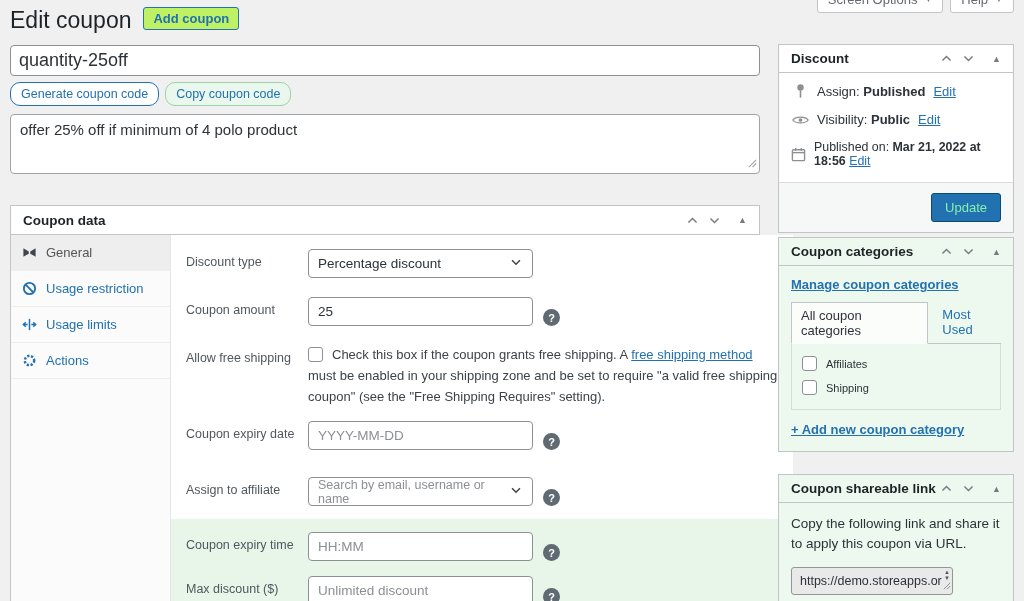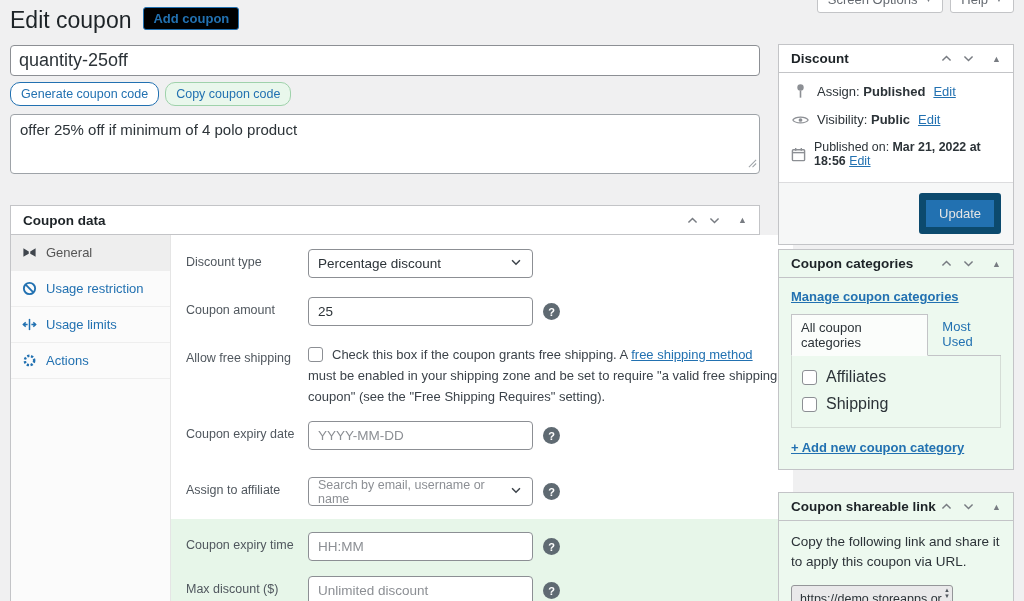--- a/index.html
+++ b/index.html
@@ -11,21 +11,21 @@
     font-size: 13px;
   }
   .layout { display: flex; padding: 0 10px; gap: 18px; }
   .main-col { width: 750px; flex: 0 0 750px; }
   .side-col { width: 236px; flex: 0 0 236px; }
 
   
   .title-row { display: flex; align-items: flex-start; gap: 12px; padding-top: 7px; height: 38px; }
   .page-title { font-size: 23px; font-weight: 400; color: #1d2327; }
   .page-title-action {
-    font-size: 13px; font-weight: 600; color: #2271b1; background: #000000;
+    font-size: 13px; font-weight: 600; color: #2271b1; background: #bef264;
     border: 1px solid #2271b1; border-radius: 3px; padding: 3px 9px; cursor: pointer;
   }
 
   
   .code-input {
     width: 100%; height: 31px; margin-top: 7px; padding: 3px 8px;
     font-family: "Liberation Sans", sans-serif; font-size: 18px; color: #2c3338;
     border: 1px solid #8c8f94; border-radius: 4px; background: #fff;
   }
   .code-btn-row { display: flex; gap: 6px; margin-top: 6px; }
@@ -60,21 +60,21 @@
   .wc-tab {
     display: flex; align-items: center; gap: 9px; padding: 10px 11px;
     border-bottom: 1px solid #eee; font-size: 13px; color: #2271b1; cursor: pointer;
   }
   .wc-tab.active { background: #eee; color: #555; }
   .tab-icon { display: inline-flex; width: 15px; justify-content: center; }
 
   .panel-content { flex: 1; background: #fff; padding-top: 14px; }
   .field-row { display: flex; align-items: flex-start; padding: 0 15px; margin-bottom: 19px; }
   .field-label { flex: 0 0 122px; padding-top: 6px; font-size: 12.5px; color: #50575e; }
-  .field-control { display: flex; align-items: center; gap: 10px; }
+  .field-control { display: flex; align-items: flex-end; gap: 10px; }
   .text-input, .select-like {
     width: 225px; height: 29px; border: 1px solid #8c8f94; border-radius: 4px;
     background: #fff; font-family: "Liberation Sans", sans-serif; font-size: 13.5px;
     color: #2c3338; padding: 4px 9px;
   }
   .text-input::placeholder { color: #8c8f94; opacity: 1; }
   .select-like { display: flex; align-items: center; justify-content: space-between; cursor: pointer; }
   .select-like .placeholder { color: #8c8f94; font-size: 12.5px; }
   .help-tip {
     display: inline-flex; width: 17px; height: 17px; border-radius: 50%;
@@ -106,35 +106,35 @@
   .publish-body { padding: 10px 12px 12px; }
   .pub-row { display: flex; align-items: center; gap: 8px; margin-bottom: 13px; font-size: 13px; color: #2c3338; }
   .pub-row .icon-cell { width: 18px; display: inline-flex; justify-content: center; }
   .pub-row b { font-weight: 700; }
   .pub-row a, .link { color: #2271b1; cursor: pointer; }
   .publish-footer {
     background: #f6f7f7; border-top: 1px solid #dcdcde; padding: 10px 12px;
     display: flex; justify-content: flex-end;
   }
   .btn-primary {
-    background: #2271b1; border: 7px solid #0c4a6e; color: #e5e5e5; font-size: 13px;
+    background: #2271b1; border: 1px solid #0c4a6e; color: #86efac; font-size: 13px;
     padding: 6px 13px; border-radius: 3px; cursor: pointer; font-family: inherit;
   }
 
   .green-box { background: #edf9ef; margin-top: 4px; }
   .green-box .box-body { padding: 11px 12px 14px; }
   .bold-link { font-weight: 700; text-decoration: underline; font-size: 13px; display: inline-block; }
   .cat-tabs { display: flex; align-items: flex-end; gap: 14px; margin-top: 10px; border-bottom: 1px solid #c3c4c7; padding: 0 0 0 0; }
   .cat-tab-active {
     background: #fbfdfb; border: 1px solid #c3c4c7; border-bottom: 1px solid #fbfdfb;
     margin-bottom: -1px; padding: 5px 9px; font-size: 13px; color: #2c3338; cursor: pointer;
   }
   .cat-tab-link { font-size: 13px; padding-bottom: 6px; cursor: pointer; }
   .cat-panel { border: 1px solid #d5ddd6; border-top: none; padding: 12px 10px 14px; }
-  .cat-item { display: flex; align-items: center; gap: 9px; margin-bottom: 9px; font-size: 16px; color: #2c3338; }
+  .cat-item { display: flex; align-items: center; gap: 9px; margin-bottom: 9px; font-size: 11px; color: #2c3338; }
   .cat-item:last-child { margin-bottom: 0; }
   .add-cat { margin-top: 12px; }
 
   .share-box { margin-top: 22px; }
   .share-text { font-size: 13.5px; color: #2c3338; line-height: 1.5; }
   .url-wrap { position: relative; margin-top: 12px; width: 162px; }
   .url-field {
     width: 162px; height: 28px; background: #e9e9ea; border: 1px solid #949699;
     border-radius: 3px; font-size: 12.5px; color: #2c3338; padding: 6px 16px 6px 8px;
     white-space: nowrap; overflow: hidden;

